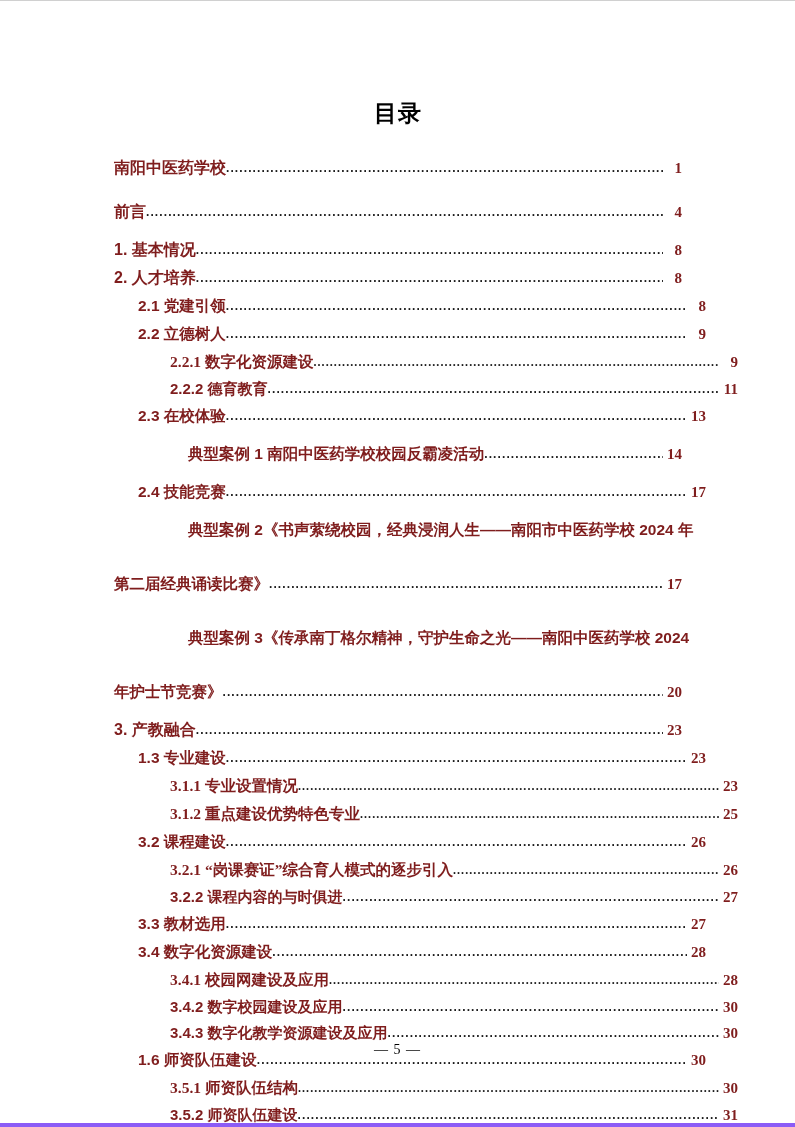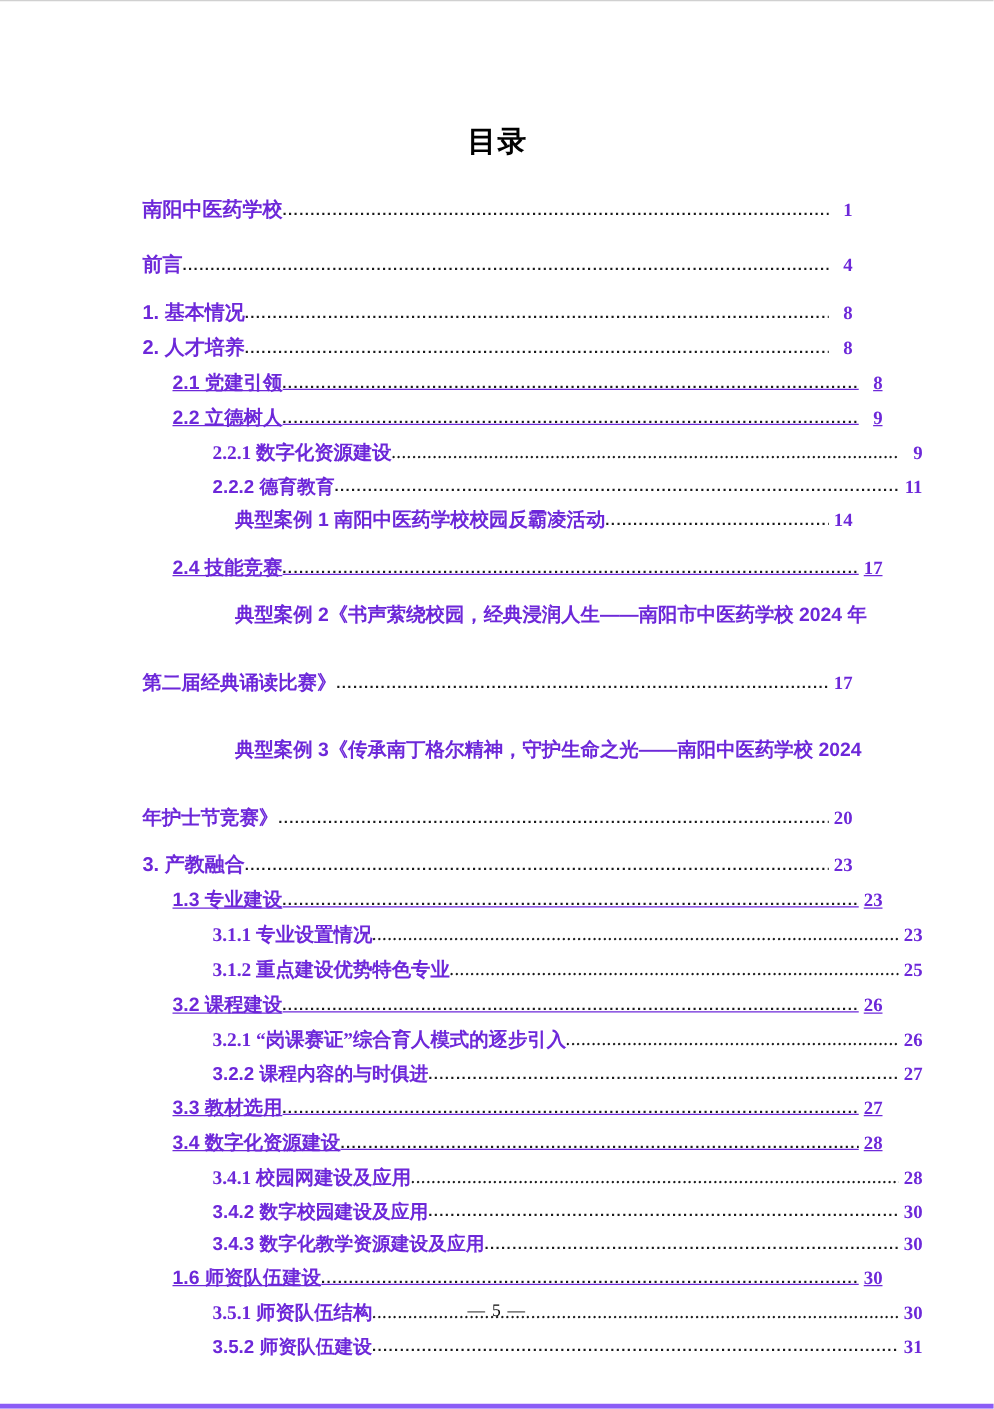--- a/index.html
+++ b/index.html
@@ -42,21 +42,21 @@
 
   .toc {
     margin-top: 29px;
   }
 
   
   .toc-row {
     display: flex;
     align-items: baseline;
     width: 100%;
-    color: #6d28d9;
+    color: #7f1d1d;
     white-space: nowrap;
   }
 
   .toc-label {
     flex: 0 0 auto;
   }
 
   .toc-dots {
     flex: 1 1 auto;
     overflow: hidden;
@@ -90,21 +90,20 @@
     margin-left: 0;
   }
   .lv0 .toc-page { font-size: 15px; }
 
   
   .lv1 {
     font-family: "Liberation Sans", "DejaVu Sans", sans-serif;
     font-size: 15.5px;
     font-weight: bold;
     margin-left: 24px;
-    text-decoration: underline;
   }
 
   
   .lv2 {
     font-family: "Liberation Serif", "DejaVu Serif", serif;
     font-size: 15.5px;
     font-weight: bold;
     margin-left: 56px;
   }
 
@@ -188,20 +187,25 @@
         <div class="toc-row lv2 ">
           <span class="toc-label">2.2.1 数字化资源建设</span>
           <span class="toc-dots"></span>
           <span class="toc-page">9</span>
         </div>
         <div class="toc-row lv2b ">
           <span class="toc-label">2.2.2 德育教育</span>
           <span class="toc-dots"></span>
           <span class="toc-page">11</span>
         </div>
+        <div class="toc-row lv1 gap-md">
+          <span class="toc-label">2.3 在校体验</span>
+          <span class="toc-dots"></span>
+          <span class="toc-page">13</span>
+        </div>
         <div class="toc-row case gap-md">
           <span class="toc-label">典型案例 1 南阳中医药学校校园反霸凌活动</span>
           <span class="toc-dots"></span>
           <span class="toc-page">14</span>
         </div>
         <div class="toc-row lv1 gap-md">
           <span class="toc-label">2.4 技能竞赛</span>
           <span class="toc-dots"></span>
           <span class="toc-page">17</span>
         </div>

